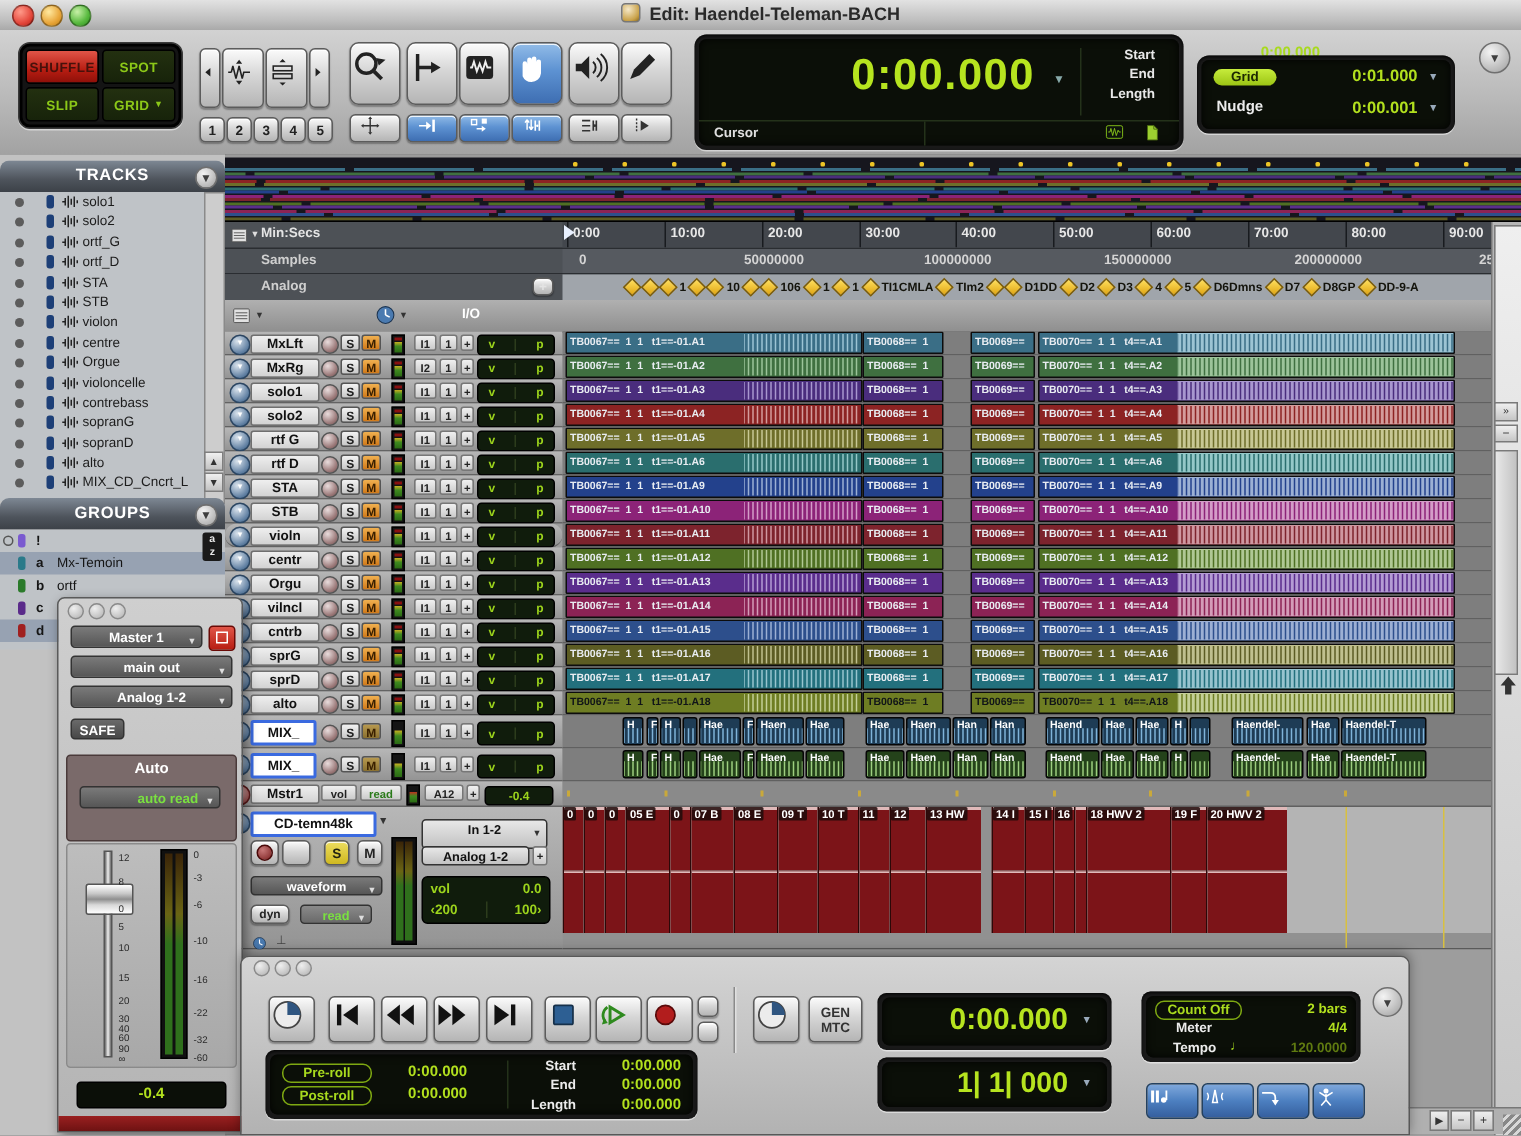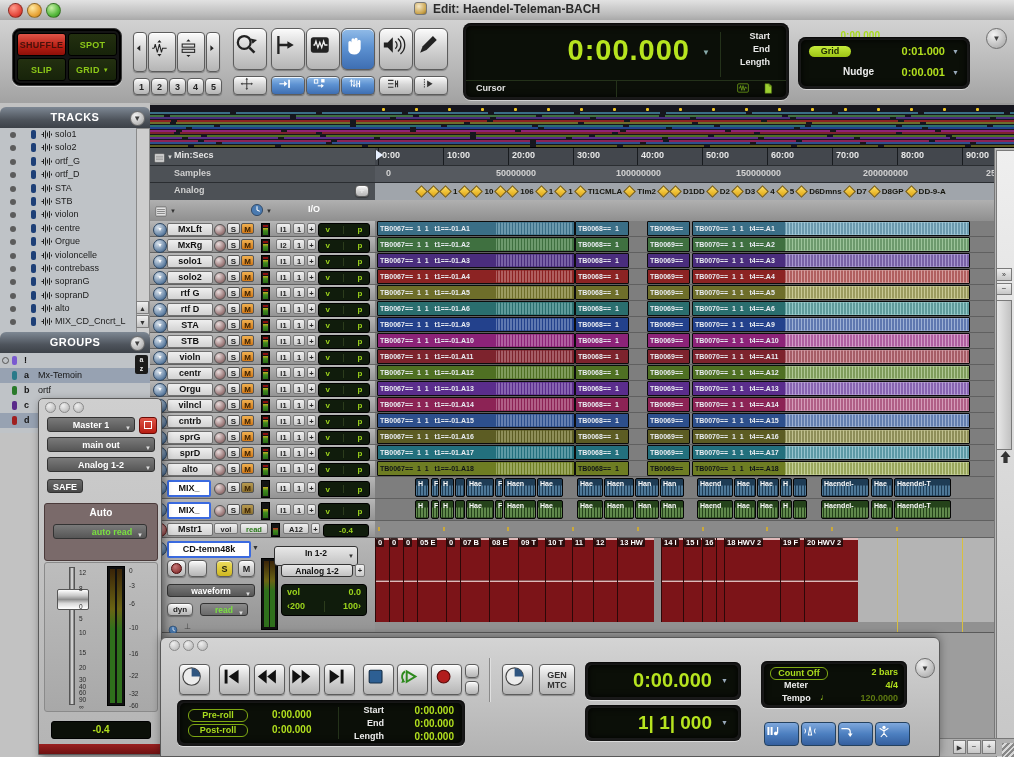--- a/index.html
+++ b/index.html
@@ -275,21 +275,21 @@
               </svg></span>
         </div>
       </div>
     </div>
 
     <div class="bezel" style="left:798px;top:17px;width:172px;height:52px;">
       <div class="lcd">
         <span class="greenpill" style="position:absolute;left:8px;top:6px;width:42px;height:11px;font-size:9px;line-height:11px;">Grid</span>
         <span class="lcdval" style="position:absolute;right:22px;top:5px;font-size:11px;">0:01.000</span>
         <span style="position:absolute;right:8px;top:8px;font-size:7px;color:#9ab;">▼</span>
-        <span class="lcdlbl" style="position:absolute;left:10px;top:26px;font-size:10px;margin-left:32px;">Nudge</span>
+        <span class="lcdlbl" style="position:absolute;left:10px;top:26px;font-size:10px;">Nudge</span>
         <span class="lcdval" style="position:absolute;right:22px;top:26px;font-size:11px;">0:00.001</span>
         <span style="position:absolute;right:8px;top:29px;font-size:7px;color:#9ab;">▼</span>
       </div>
     </div>
 
     <div class="abs circlebtn" style="left:986px;top:8px;width:19px;height:19px;">▼</div>
   </div>
 
   <div class="sidebar">
     <div class="phdr" style="top:4px;"><span>TRACKS</span><span class="hcb circlebtn" style="position:absolute;">▼</span></div>
@@ -724,21 +724,21 @@
           </span>
           <span class="iob" style="left:126px;width:15px;">I1</span>
           <span class="iob" style="left:143px;width:12px;">1</span>
           <span class="iob" style="left:157px;width:9px;">+</span>
           <span class="vp">
             <i>v</i>
             <em></em>
             <i>p</i>
           </span>
         </div>
-        <div class="trackheader" style="top: 246px;">
+        <div class="trackheader" style="top: 246px; border-radius: 8px;">
           <span class="collapse">▾</span>
           <span class="tname">violn</span>
           <span class="recdot"></span>
           <span class="sbtn">S</span>
           <span class="mbtn">M</span>
           <span class="tmeter">
             <i></i>
             <em></em>
           </span>
           <span class="iob" style="left:126px;width:15px;">I1</span>
@@ -1326,21 +1326,21 @@
       <span class="abs darkdrop" style="left:50px;top:65px;width:48px;height:13px;line-height:13px;font-size:8.5px;background:linear-gradient(#8a8a8a,#6a6a6a);"><span style="color:#7ae040;">read</span><span class="dd">▼</span></span>
       <span class="abs" style="left: 18px; top: 83px; width: 10px; height: 10px; display: inline-block;"><svg viewBox="0 0 20 20" width="100%" height="100%">
             <circle cx="10" cy="10" r="8" fill="#4a7ab0" stroke="#1c3450"></circle>
             <path d="M10 10 V4.5 M10 10 L14 12" stroke="#fff" stroke-width="1.5"></path>
           </svg></span>
       <span class="abs" style="left:34px;top:84px;font-size:8px;color:#444;">⊥</span>
       <span class="meterbars" style="left:111px;top:20px;width:15px;height:70px;">
           <span class="mbar" style="left:2px;"></span>
           <span class="mbar" style="left:8px;"></span>
         </span>
-      <span class="abs darkdrop" style="left:124px;top:8px;width:84px;height:20px;line-height:13px;font-size:8.5px;background:linear-gradient(#e8e8e8,#c2c2c2);color:#111;"><span>In 1-2</span><span class="dd" style="color:#333;">▼</span></span>
+      <span class="abs darkdrop" style="left:131px;top:8px;width:84px;height:20px;line-height:13px;font-size:8.5px;background:linear-gradient(#e8e8e8,#c2c2c2);color:#111;"><span>In 1-2</span><span class="dd" style="color:#333;">▼</span></span>
       <span class="abs darkdrop" style="left:131px;top:26px;width:72px;height:13px;line-height:13px;font-size:8.5px;background:linear-gradient(#e8e8e8,#c2c2c2);color:#111;"><span>Analog 1-2</span></span>
       <span class="abs iob" style="left:205px;top:26px;width:10px;height:13px;">+</span>
       <span class="abs" style="left:131px;top:46px;width:84px;height:30px;background:#101c0c;border:1px solid #000;border-radius:4px;">
         <span style="position:absolute;left:5px;top:2px;font-size:9px;font-weight:bold;color:#9cd41c;">vol</span>
         <span style="position:absolute;right:5px;top:2px;font-size:9px;font-weight:bold;color:#9cd41c;">0.0</span>
         <span style="position:absolute;left:5px;top:16px;font-size:9px;font-weight:bold;color:#9cd41c;">‹200</span>
         <span style="position:absolute;right:5px;top:16px;font-size:9px;font-weight:bold;color:#9cd41c;">100›</span>
         <span style="position:absolute;left:50%;top:16px;width:1px;height:11px;background:#2c3c1c;"></span>
       </span>
       <span class="abs" style="left:2px;top:84px;width:0;height:0;border-left:6px solid #3a6ae0;border-top:4px solid transparent;border-bottom:4px solid transparent;"></span>

